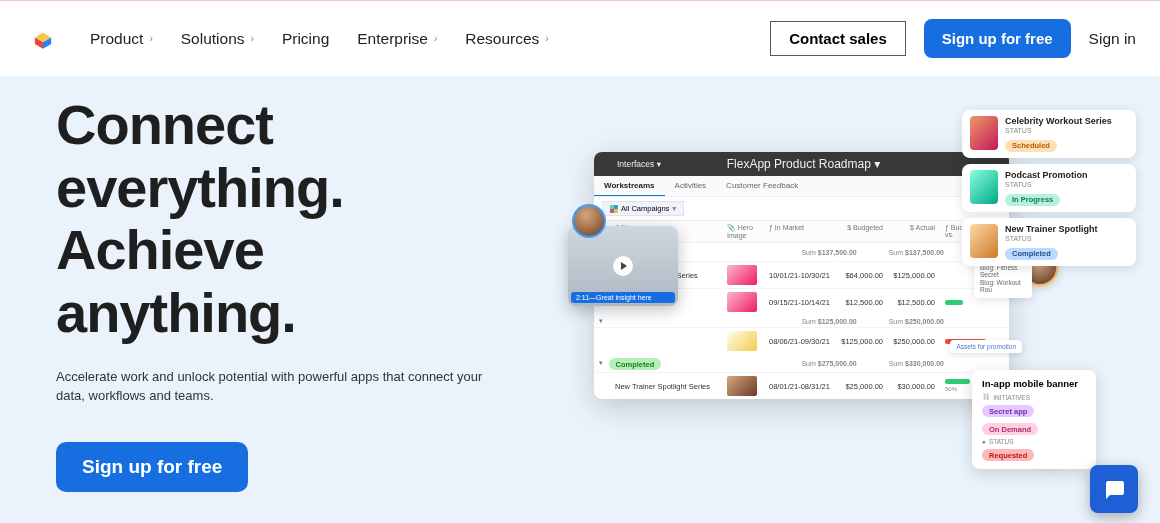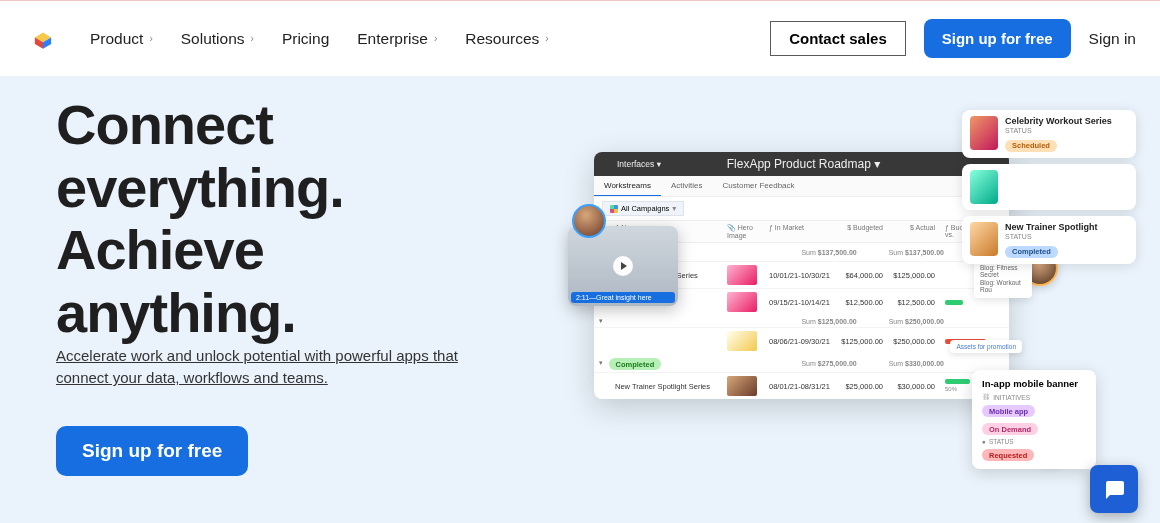--- a/index.html
+++ b/index.html
@@ -15,21 +15,21 @@
 .chev { font-size: 10px; color: #888; }
 .header-right { display: flex; align-items: center; gap: 18px; }
 .btn-outline { border: 1.5px solid #5a5a5a; background: #fff; padding: 8px 18px; border-radius: 0; font-size: 15px; font-weight: 600; cursor: pointer; }
 .btn-primary { background: #166ee1; color: #fff; border: none; padding: 11px 18px; border-radius: 8px; font-size: 15px; font-weight: 600; cursor: pointer; }
 .sign-in { font-size: 15.5px; color: #222; font-weight: 500; cursor: pointer; }
 
 
 .hero { display: flex; padding: 18px 0 0 56px; }
 .hero-left { width: 500px; }
 .hero-title { font-size: 56px; line-height: 1.12; font-weight: 600; color: #1f1f1f; letter-spacing: -1px; }
-.hero-sub { font-size: 15px; line-height: 1.5; color: #333; max-width: 440px; text-decoration: underline; }
+.hero-sub { margin-top: 22px; font-size: 13px; line-height: 1.5; color: #333; max-width: 440px; }
 .hero-cta { margin-top: 36px; background: #166ee1; color: #fff; border: none; padding: 14px 26px; border-radius: 10px; font-size: 19px; font-weight: 600; cursor: pointer; }
 
 
 .preview { position: absolute; right: 20px; top: 108px; width: 560px; height: 400px; }
 
 .float-cards { position: absolute; right: 4px; top: 2px; width: 174px; display: flex; flex-direction: column; gap: 6px; z-index: 5; }
 .fc { background: #fff; border-radius: 8px; box-shadow: 0 2px 12px rgba(0,0,0,0.12); padding: 6px 8px; display: flex; gap: 7px; align-items: flex-start; }
 .fc-thumb { width: 28px; height: 34px; border-radius: 4px; background: linear-gradient(135deg,#e96,#c2185b); flex-shrink: 0; }
 .fc-body { flex: 1; }
 .fc-title { font-size: 9px; font-weight: 600; color: #222; }
@@ -42,21 +42,21 @@
 .pill-pink   { background: #ffd0e4; color: #b12a68; }
 .pill-red    { background: #ffb7b7; color: #b02020; }
 .pill-green  { background: #b7f0b7; color: #1b7a1b; }
 
 .browser { position: absolute; left: 14px; top: 44px; width: 415px; background: #fff; border-radius: 8px; box-shadow: 0 8px 30px rgba(0,0,0,0.18); overflow: hidden; font-size: 8px; z-index: 2; }
 .browser-top { background: #383838; color: #eee; padding: 5px 23px; display: flex; align-items: center; gap: 10px; }
 .browser-top .crumb { font-size: 8.5px; }
 .browser-top .center { flex: 1; text-align: center; font-size: 12px; }
 .tabs { display: flex; border-bottom: 1px solid #eee; background: #fafafa; }
 .tab { padding: 5px 10px; font-size: 8px; color: #666; border-bottom: 1.5px solid transparent; }
-.tab.active { color: #222; border-bottom-color: #166ee1; font-weight: 400; }
+.tab.active { color: #222; border-bottom-color: #166ee1; font-weight: 700; }
 .toolbar { display: flex; align-items: center; gap: 7px; padding: 4px 8px; border-bottom: 1px solid #eee; }
 .view-button { background: #f0f4fa; border: 1px solid #dde4ee; padding: 2px 7px; border-radius: 0; font-size: 7.5px; display: inline-flex; align-items: center; gap: 3px; }
 .grid-icon { width: 8px; height: 8px; display: inline-block; background: conic-gradient(#4a90e2 0 25%, #e2c84a 0 50%, #e24a7a 0 75%, #4ae29e 0); border-radius: 1px; }
 
 .table { width: 100%; }
 .thead { display: flex; border-bottom: 1px solid #eee; background: #fcfcfc; }
 .th { font-size: 7px; color: #777; padding: 3px 5px; }
 .c-expand { width: 16px; }
 .c-name  { width: 112px; }
 .c-hero  { width: 42px; }
@@ -165,20 +165,25 @@
     <div class="fc">
       <div class="fc-thumb"></div>
       <div class="fc-body">
         <div class="fc-title">Celebrity Workout Series</div>
         <div class="fc-label">STATUS</div>
         <span class="pill pill-orange">Scheduled</span>
       </div>
     </div>
     <div class="fc">
       <div class="fc-thumb" style="background:linear-gradient(135deg,#8fd,#0a8);"></div>
+      <div class="fc-body">
+        <div class="fc-title">Podcast Promotion</div>
+        <div class="fc-label">STATUS</div>
+        <span class="pill pill-teal">In Progress</span>
+      </div>
     </div>
     <div class="fc">
       <div class="fc-thumb" style="background:linear-gradient(135deg,#ffd8a6,#c97a2a);"></div>
       <div class="fc-body">
         <div class="fc-title">New Trainer Spotlight</div>
         <div class="fc-label">STATUS</div>
         <span class="pill pill-blue">Completed</span>
       </div>
     </div>
   </div>
@@ -307,21 +312,21 @@
   <div class="avatar-bubble ab1"></div>
   <div class="avatar-bubble ab2"></div>
 
   <div class="popup">
     <div class="popup-title">In-app mobile banner</div>
     <div class="popup-label">
         <span>⛓</span>
         <span>INITIATIVES</span>
       </div>
     <div class="pills">
-      <span class="pill pill-purple">Mobile app</span>
+      <span class="pill pill-purple">Secret app</span>
       <span class="pill pill-pink">On Demand</span>
     </div>
     <div class="popup-label">
         <span>●</span>
         <span>STATUS</span>
       </div>
     <span class="pill pill-red">Requested</span>
   </div>
 
 </div>

